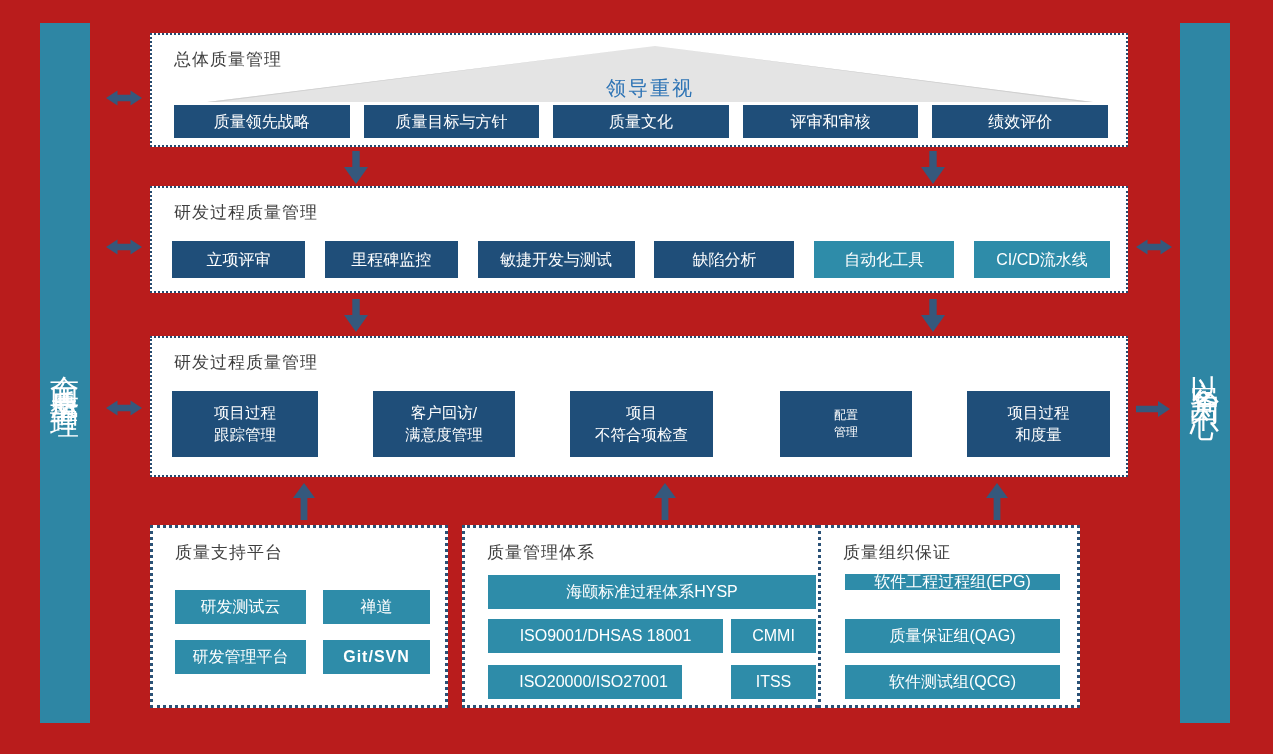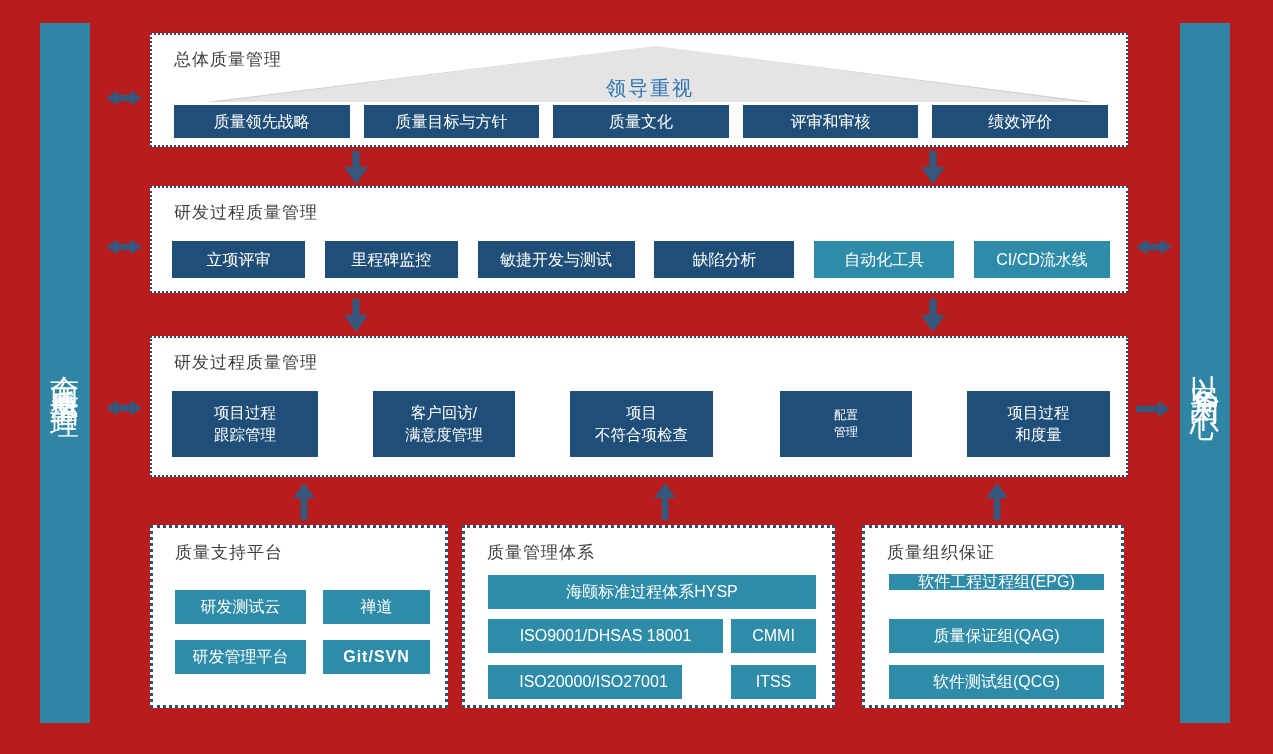--- a/index.html
+++ b/index.html
@@ -129,21 +129,21 @@
 
   <div class="panel coarse" style="left:462px;top:525px;width:373px;height:183px;">
     <div class="panel-title">质量管理体系</div>
     <div class="block teal" style="left:23px;top:47px;width:328px;height:34px;">海颐标准过程体系HYSP</div>
     <div class="block teal" style="left:23px;top:91px;width:235px;height:34px;">ISO9001/DHSAS 18001</div>
     <div class="block teal" style="left:266px;top:91px;width:85px;height:34px;">CMMI</div>
     <div class="block teal" style="left:23px;top:137px;width:194px;height:34px;padding-left:17px;">ISO20000/ISO27001</div>
     <div class="block teal" style="left:266px;top:137px;width:85px;height:34px;">ITSS</div>
   </div>
 
-  <div class="panel coarse" style="left:862px;top:525px;width:262px;height:183px;">
+  <div class="panel coarse" style="left:818px;top:525px;width:262px;height:183px;">
     <div class="panel-title">质量组织保证</div>
     <div class="block teal" style="left:24px;top:46px;width:215px;height:16px;">软件工程过程组(EPG)</div>
     <div class="block teal" style="left:24px;top:91px;width:215px;height:34px;">质量保证组(QAG)</div>
     <div class="block teal" style="left:24px;top:137px;width:215px;height:34px;">软件测试组(QCG)</div>
   </div>
 
   <div class="arrow" style="left:106px;top:89px;">
     <svg width="36" height="18" viewBox="0 0 36 18">
         <path d="M0 9 L11.5 1.5 L11.5 5.7 L24.5 5.7 L24.5 1.5 L36 9 L24.5 16.5 L24.5 12.3 L11.5 12.3 L11.5 16.5 Z" fill="#35587C"></path>
       </svg>

